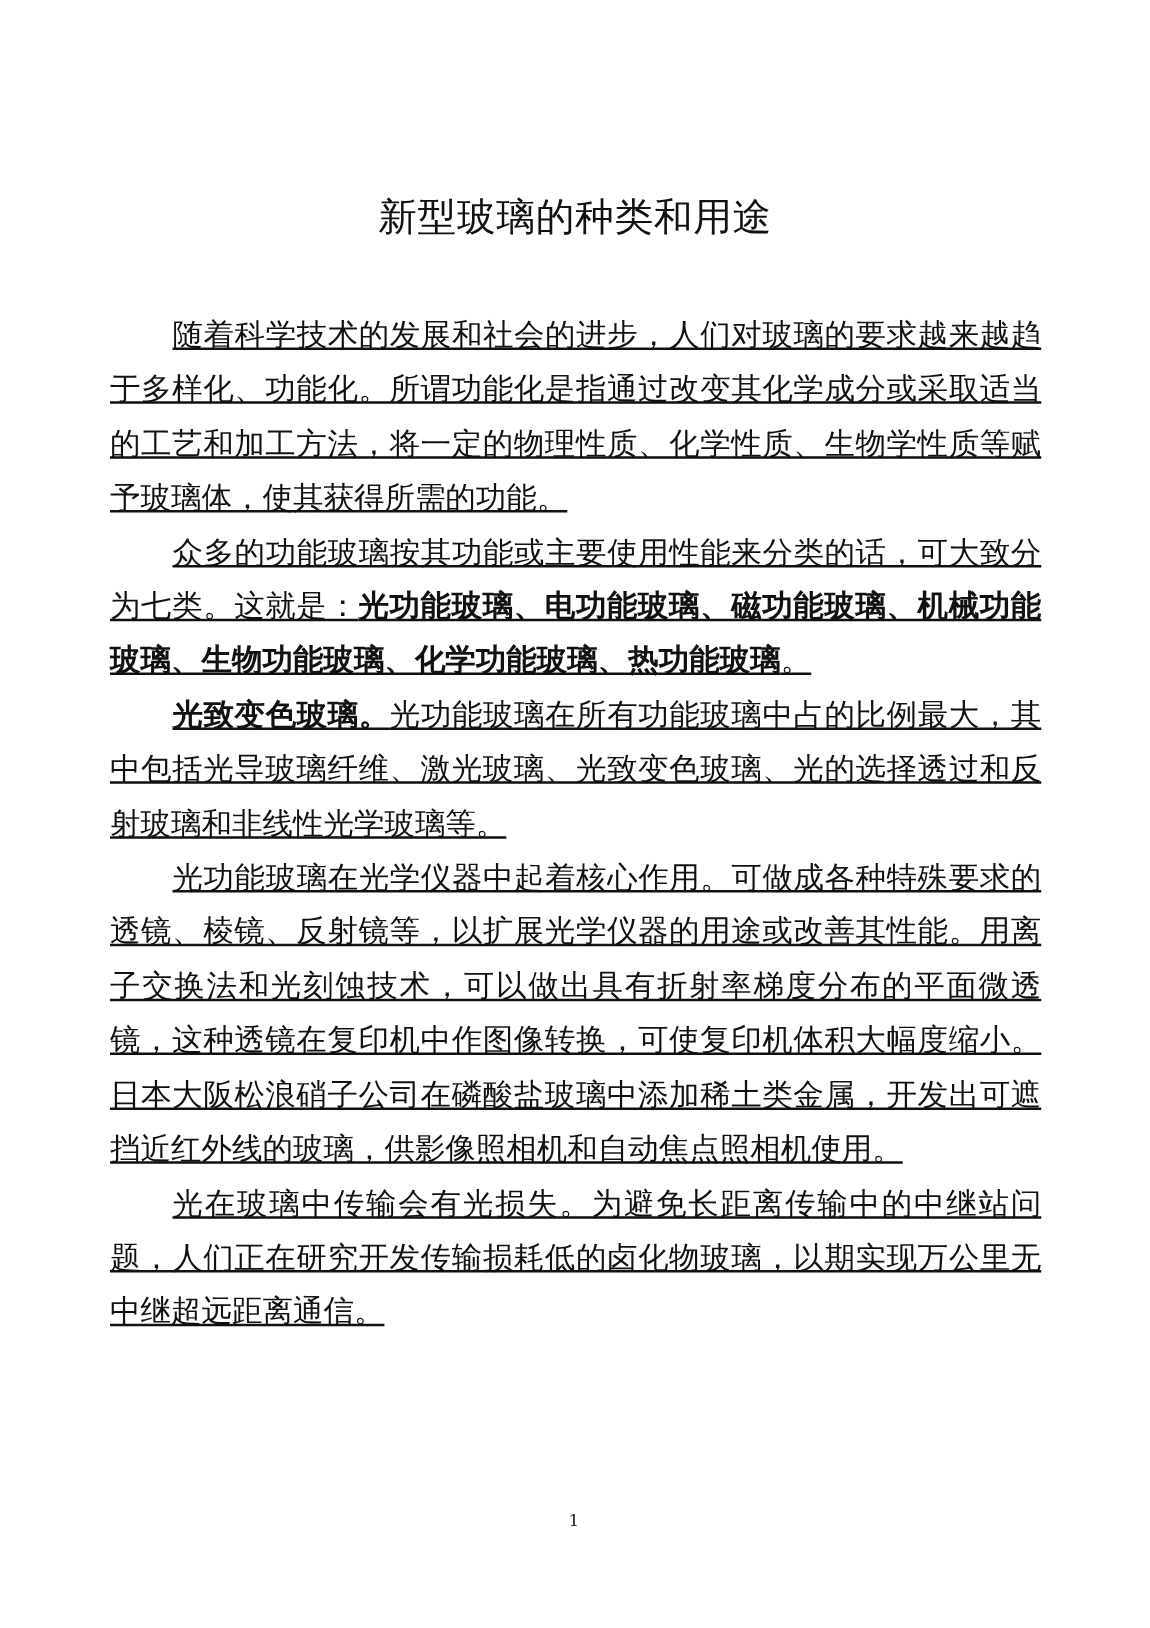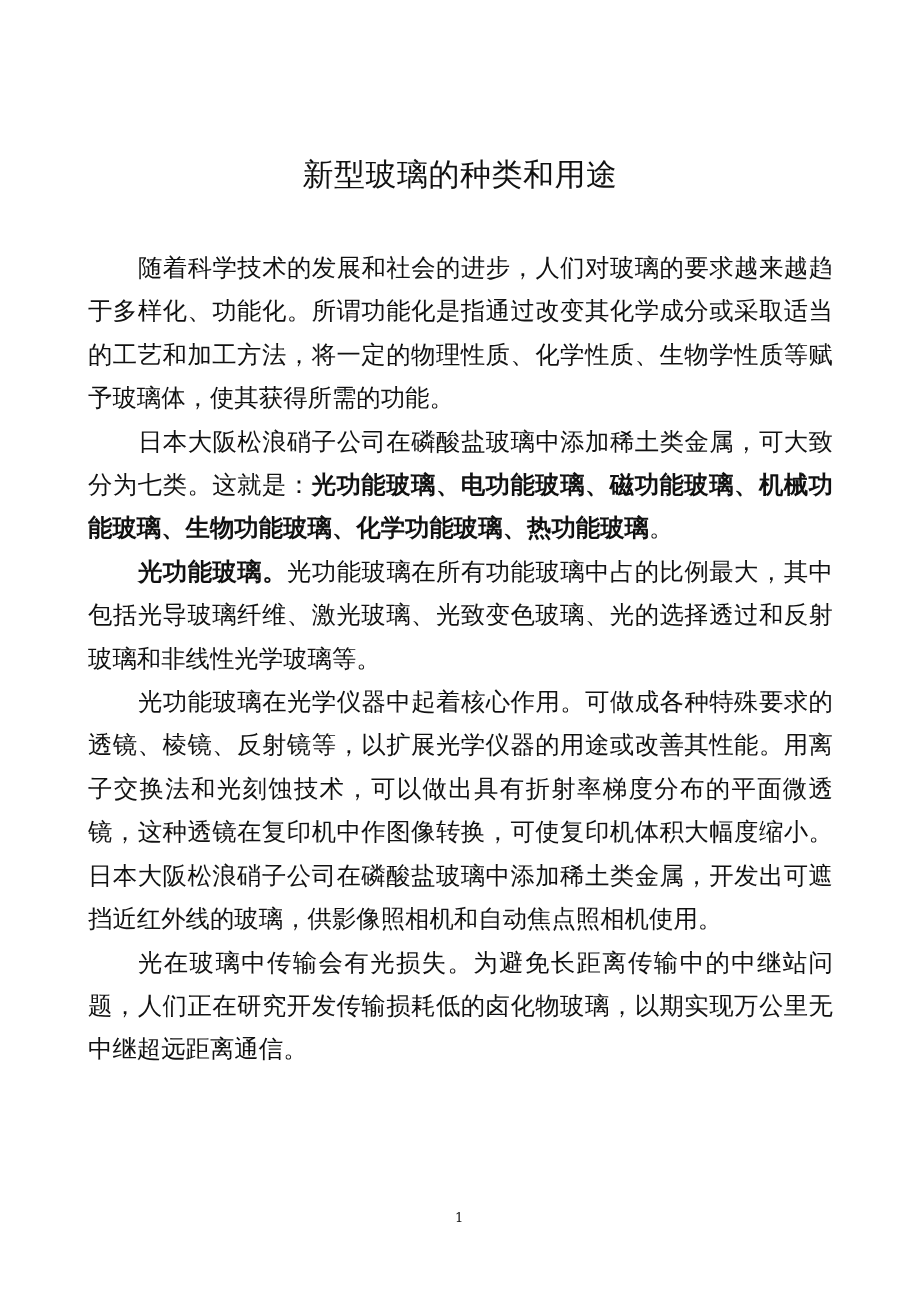--- a/index.html
+++ b/index.html
@@ -1,38 +1,38 @@
 <!DOCTYPE html>
 <html><head>
   <meta charset="utf-8">
   <style>
     html, body { margin: 0; padding: 0; background: #ffffff; }
     body { width: 920px; height: 1302px; position: relative; overflow: hidden;
       font-family: "DejaVu Serif", "Liberation Serif", serif; color: #111111; }
     .page { position: absolute; left: 0; top: 0; width: 920px; height: 1302px; }
     .title { position: absolute; left: 0; top: 152px; width: 920px; text-align: center;
       font-size: 31px; line-height: 44px; letter-spacing: 0.5px; }
-    .body { position: absolute; left: 88px; top: 246px; width: 745px; }
+    .body { position: absolute; left: 88px; top: 246px; width: 745px; text-decoration: underline; }
     .para { margin: 0; font-size: 24.4px; line-height: 43.4px; text-indent: 50px;
       text-align: justify; word-break: break-all; }
     .bold { font-weight: bold; }
     .page-number { position: absolute; left: 455px; top: 1210px; font-size: 13px; line-height: 16px; }
   </style>
 </head>
 <body>
 
 <div class="page">
   <div class="title">新型玻璃的种类和用途</div>
 
   <div class="body">
     <p class="para"><span>随着科学技术的发展和社会的进步，人们对玻璃的要求越来越趋于多样化、功能化。所谓功能化是指通过改变其化学成分或采取适当的工艺和加工方法，将一定的物理性质、化学性质、生物学性质等赋予玻璃体，使其获得所需的功能。</span></p>
 
-    <p class="para"><span>日本大阪松浪硝子公司在磷酸盐玻璃中添加稀土类金属，可大致分为七类。这就是：</span><span class="bold">光功能玻璃、电功能玻璃、磁功能玻璃、机械功能玻璃、生物功能玻璃、化学功能玻璃、热功能玻璃</span><span>。</span></p>
+    <p class="para"><span>众多的功能玻璃按其功能或主要使用性能来分类的话，可大致分为七类。这就是：</span><span class="bold">光功能玻璃、电功能玻璃、磁功能玻璃、机械功能玻璃、生物功能玻璃、化学功能玻璃、热功能玻璃</span><span>。</span></p>
 
-    <p class="para"><span class="bold">光功能玻璃。</span><span>光功能玻璃在所有功能玻璃中占的比例最大，其中包括光导玻璃纤维、激光玻璃、光致变色玻璃、光的选择透过和反射玻璃和非线性光学玻璃等。</span></p>
+    <p class="para"><span class="bold">光致变色玻璃。</span><span>光功能玻璃在所有功能玻璃中占的比例最大，其中包括光导玻璃纤维、激光玻璃、光致变色玻璃、光的选择透过和反射玻璃和非线性光学玻璃等。</span></p>
 
     <p class="para"><span>光功能玻璃在光学仪器中起着核心作用。可做成各种特殊要求的透镜、棱镜、反射镜等，以扩展光学仪器的用途或改善其性能。用离子交换法和光刻蚀技术，可以做出具有折射率梯度分布的平面微透镜，这种透镜在复印机中作图像转换，可使复印机体积大幅度缩小。日本大阪松浪硝子公司在磷酸盐玻璃中添加稀土类金属，开发出可遮挡近红外线的玻璃，供影像照相机和自动焦点照相机使用。</span></p>
 
     <p class="para"><span>光在玻璃中传输会有光损失。为避免长距离传输中的中继站问题，人们正在研究开发传输损耗低的卤化物玻璃，以期实现万公里无中继超远距离通信。</span></p>
 
   </div>
 
   <div class="page-number">1</div>
 </div>
 

